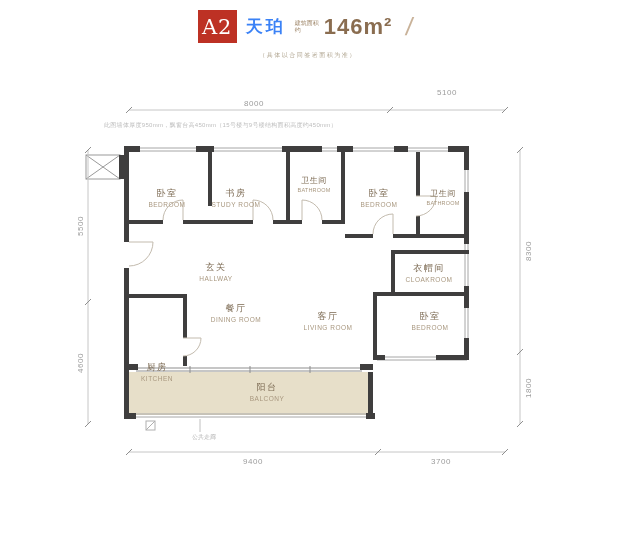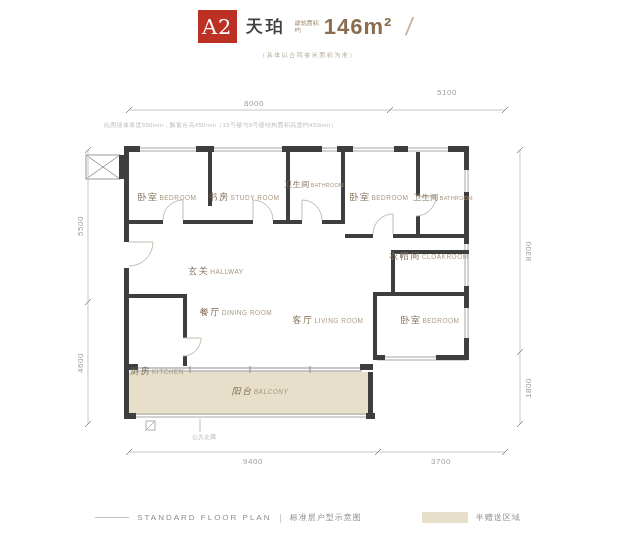--- a/index.html
+++ b/index.html
@@ -11,21 +11,21 @@
   
   .header {
     position:absolute; top:10px; left:0; right:0;
     display:flex; justify-content:center; align-items:center; gap:9px;
   }
   .badge {
     width:39px; height:33px; background:#bd3124; color:#fff;
     display:flex; align-items:center; justify-content:center;
     font-family:"DejaVu Serif", serif; font-size:21px; letter-spacing:1px;
   }
-  .proj { font-size:17px; font-weight:bold; color:#404040; letter-spacing:3px;text-align:center; }
+  .proj { font-size:17px; font-weight:bold; color:#3b82f6; letter-spacing:3px;text-align:center; }
   .area-wrap { display:flex; align-items:flex-end; gap:3px; }
   .area-prefix {
     display:inline-block; width:26px; font-size:6px; line-height:7px;
     color:#9b8264; margin-bottom:4px;
   }
   .area-value { font-size:22px; font-weight:600; color:#8a6d50; letter-spacing:1px; line-height:1; }
   .slash { font-size:25px; font-weight:300; color:#c9b299; margin:0 5px; transform:skewX(-8deg); }
   .layout-text { font-size:17px; font-weight:bold; color:#8a6d50; letter-spacing:3px; }
   .disclaimer {
     position:absolute; top:51px; left:0; right:0; text-align:center;
@@ -38,21 +38,21 @@
     color:#bdbdbd; letter-spacing:0.3px; white-space:nowrap;
   }
   .annotation { position:absolute; left:192px; top:433px; font-size:6px; color:#b5b5b5; }
   .dim {
     position:absolute; font-size:8px; color:#9c9c9c; letter-spacing:0.6px;
     transform:translate(-50%,-50%); white-space:nowrap;
   }
   .dim.v { transform:translate(-50%,-50%) rotate(-90deg); }
   .room {
     position:absolute; transform:translate(-50%,-50%);
-    display:flex; flex-direction:row; align-items:center; gap:1px;
+    display:flex; flex-direction:column; align-items:center; gap:1px;
     white-space:nowrap; text-align:center;
   }
   .room .cn { font-size:9px; color:#7d6b54; letter-spacing:1.5px; }
   .room .en { font-size:6.5px; color:#a8977f; letter-spacing:0.5px; }
   .room.small .cn { font-size:8px; letter-spacing:0.5px; }
   .room.small .en { font-size:5.5px; letter-spacing:0.2px; }
   
   .footer {
     position:absolute; top:512px; left:0; right:0;
     display:flex; align-items:center; justify-content:center; gap:8px;
@@ -212,21 +212,21 @@
   <span class="dim v" style="left:80px;  top:363px;">4600</span>
   <span class="dim v" style="left:528px; top:251px;">8300</span>
   <span class="dim v" style="left:528px; top:388px;">1800</span>
   <span class="dim" style="left:253px; top:461px;">9400</span>
   <span class="dim" style="left:441px; top:461px;">3700</span>
 
   <div class="room" style="left:167px; top:197px;">
     <span class="cn">卧室</span>
     <span class="en">BEDROOM</span>
   </div>
-  <div class="room" style="left:244px; top:197px;">
+  <div class="room" style="left:236px; top:197px;">
     <span class="cn">书房</span>
     <span class="en">STUDY ROOM</span>
   </div>
   <div class="room small" style="left:314px; top:184px;">
     <span class="cn">卫生间</span>
     <span class="en">BATHROOM</span>
   </div>
   <div class="room" style="left:379px; top:197px;">
     <span class="cn">卧室</span>
     <span class="en">BEDROOM</span>
@@ -244,37 +244,29 @@
     <span class="en">KITCHEN</span>
   </div>
   <div class="room" style="left:236px; top:312px;">
     <span class="cn">餐厅</span>
     <span class="en">DINING ROOM</span>
   </div>
   <div class="room" style="left:328px; top:320px;">
     <span class="cn">客厅</span>
     <span class="en">LIVING ROOM</span>
   </div>
-  <div class="room" style="left:429px; top:256px;">
+  <div class="room" style="left:429px; top:272px;">
     <span class="cn">衣帽间</span>
     <span class="en">CLOAKROOM</span>
   </div>
   <div class="room" style="left:430px; top:320px;">
     <span class="cn">卧室</span>
     <span class="en">BEDROOM</span>
   </div>
-  <div class="room" style="left:260px; top:391px;font-style:italic;">
+  <div class="room" style="left:267px; top:391px;">
     <span class="cn">阳台</span>
     <span class="en">BALCONY</span>
   </div>
 
   <div class="annotation">公共走廊</div>
 
-  <div class="footer">
-    <span class="line"></span>
-    <span class="en">STANDARD FLOOR PLAN</span>
-    <span class="sep">|</span>
-    <span class="cn">标准层户型示意图</span>
-    <span class="swatch"></span>
-    <span class="gift">半赠送区域</span>
-  </div>
 
 </div>
 
 </body></html>

